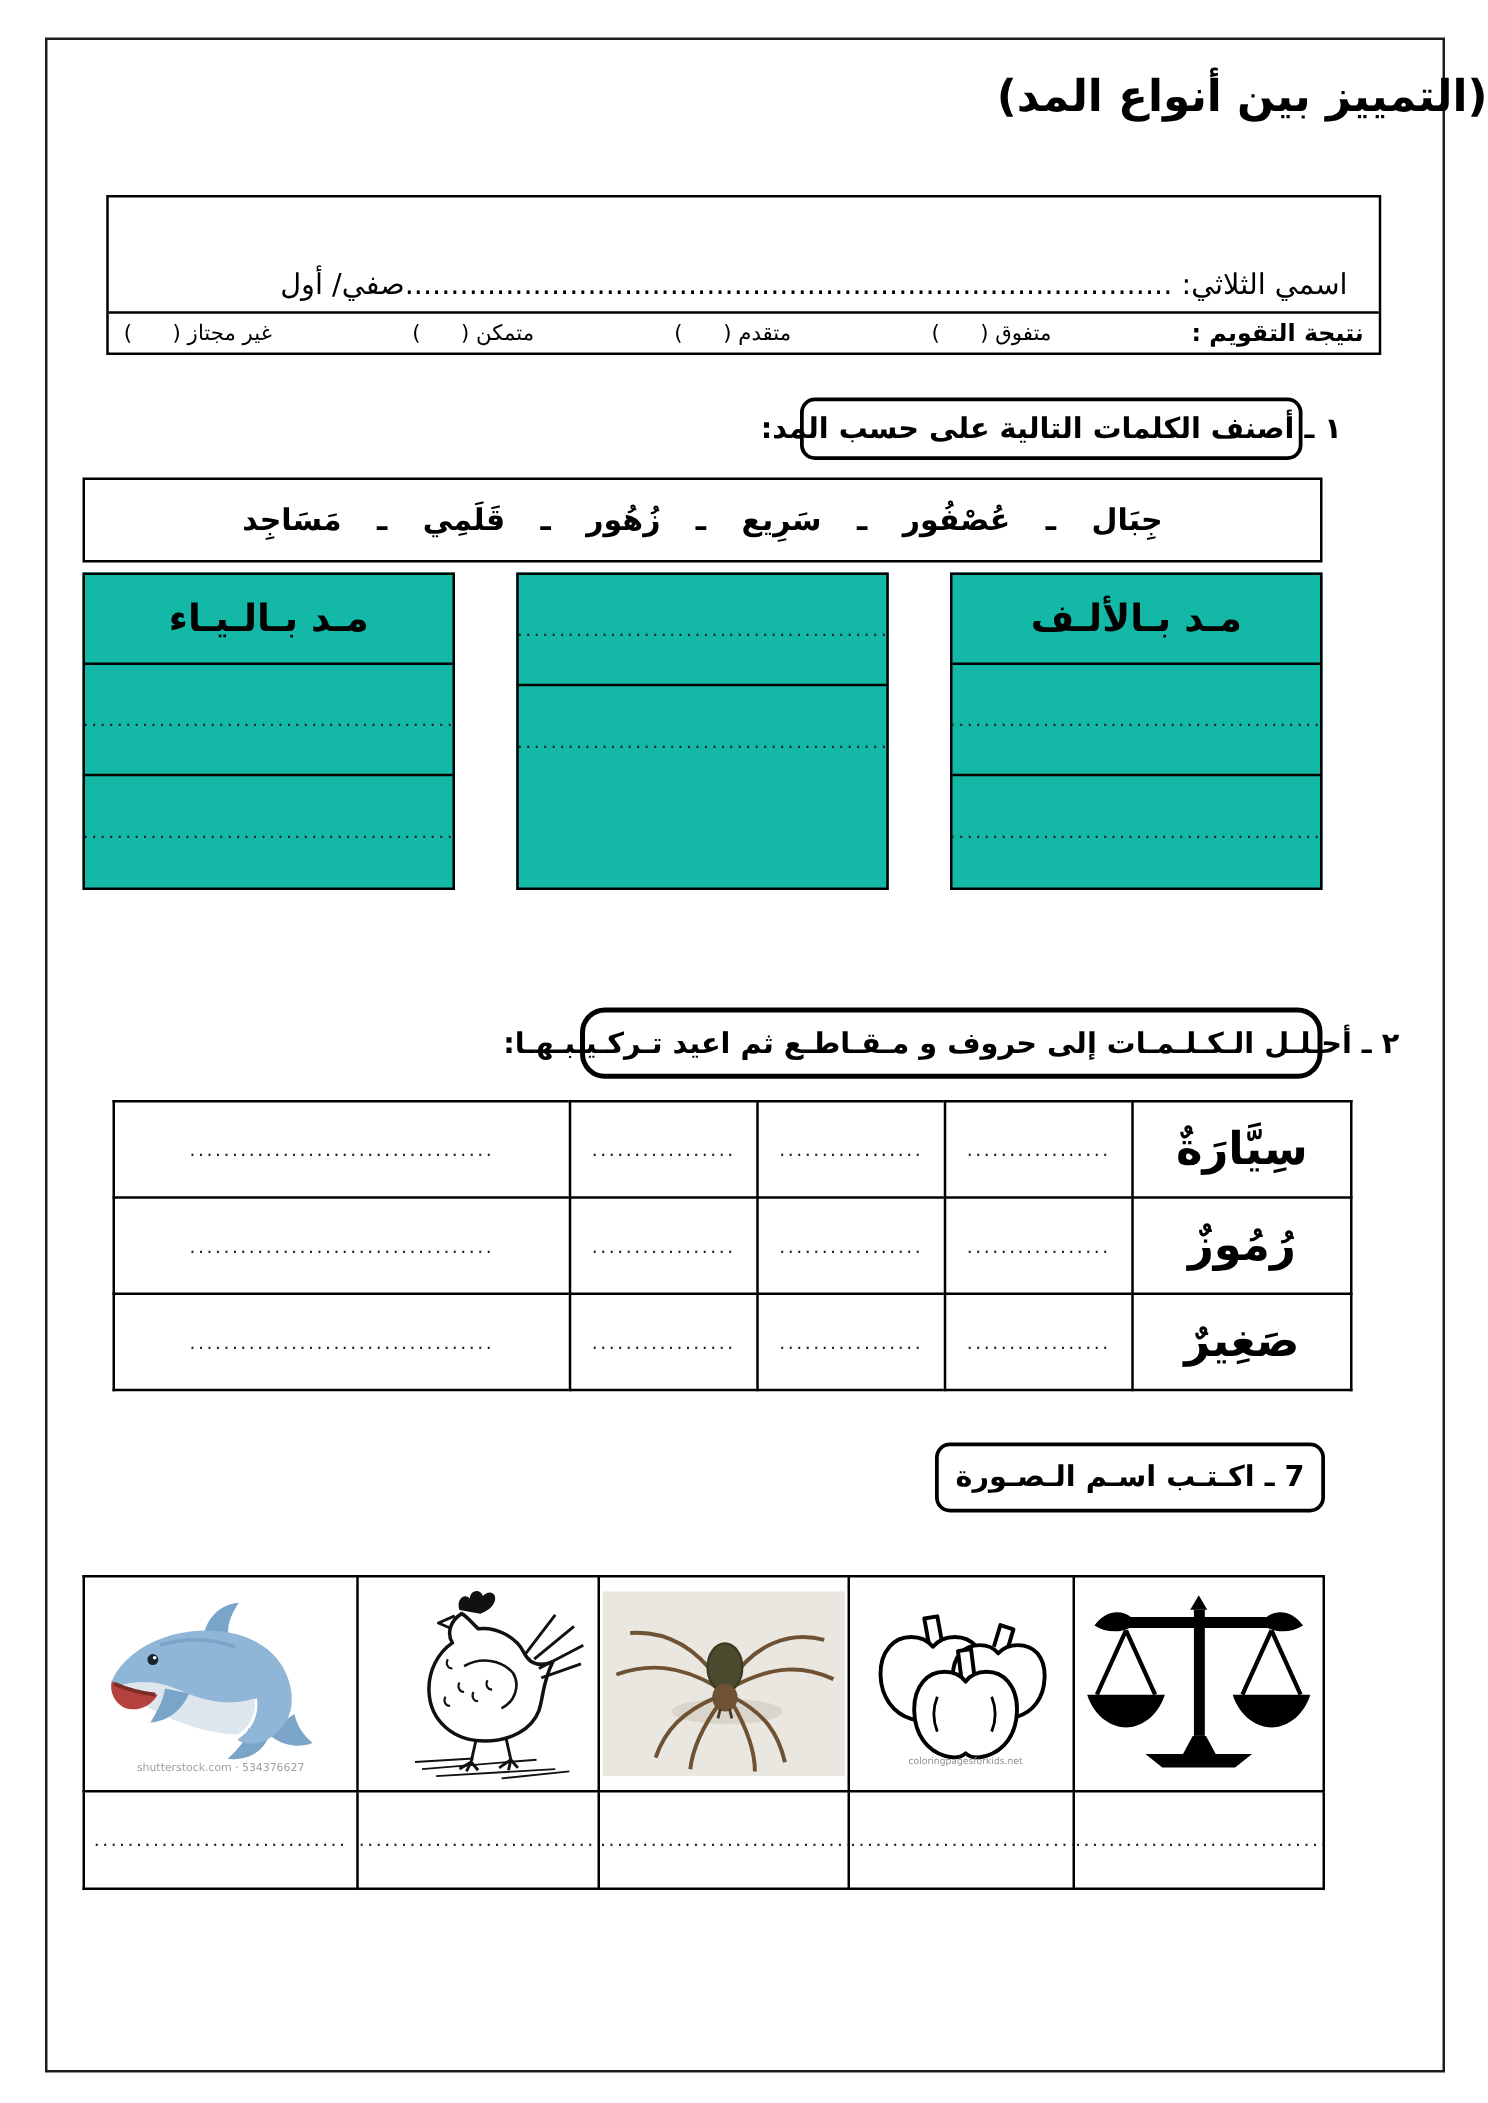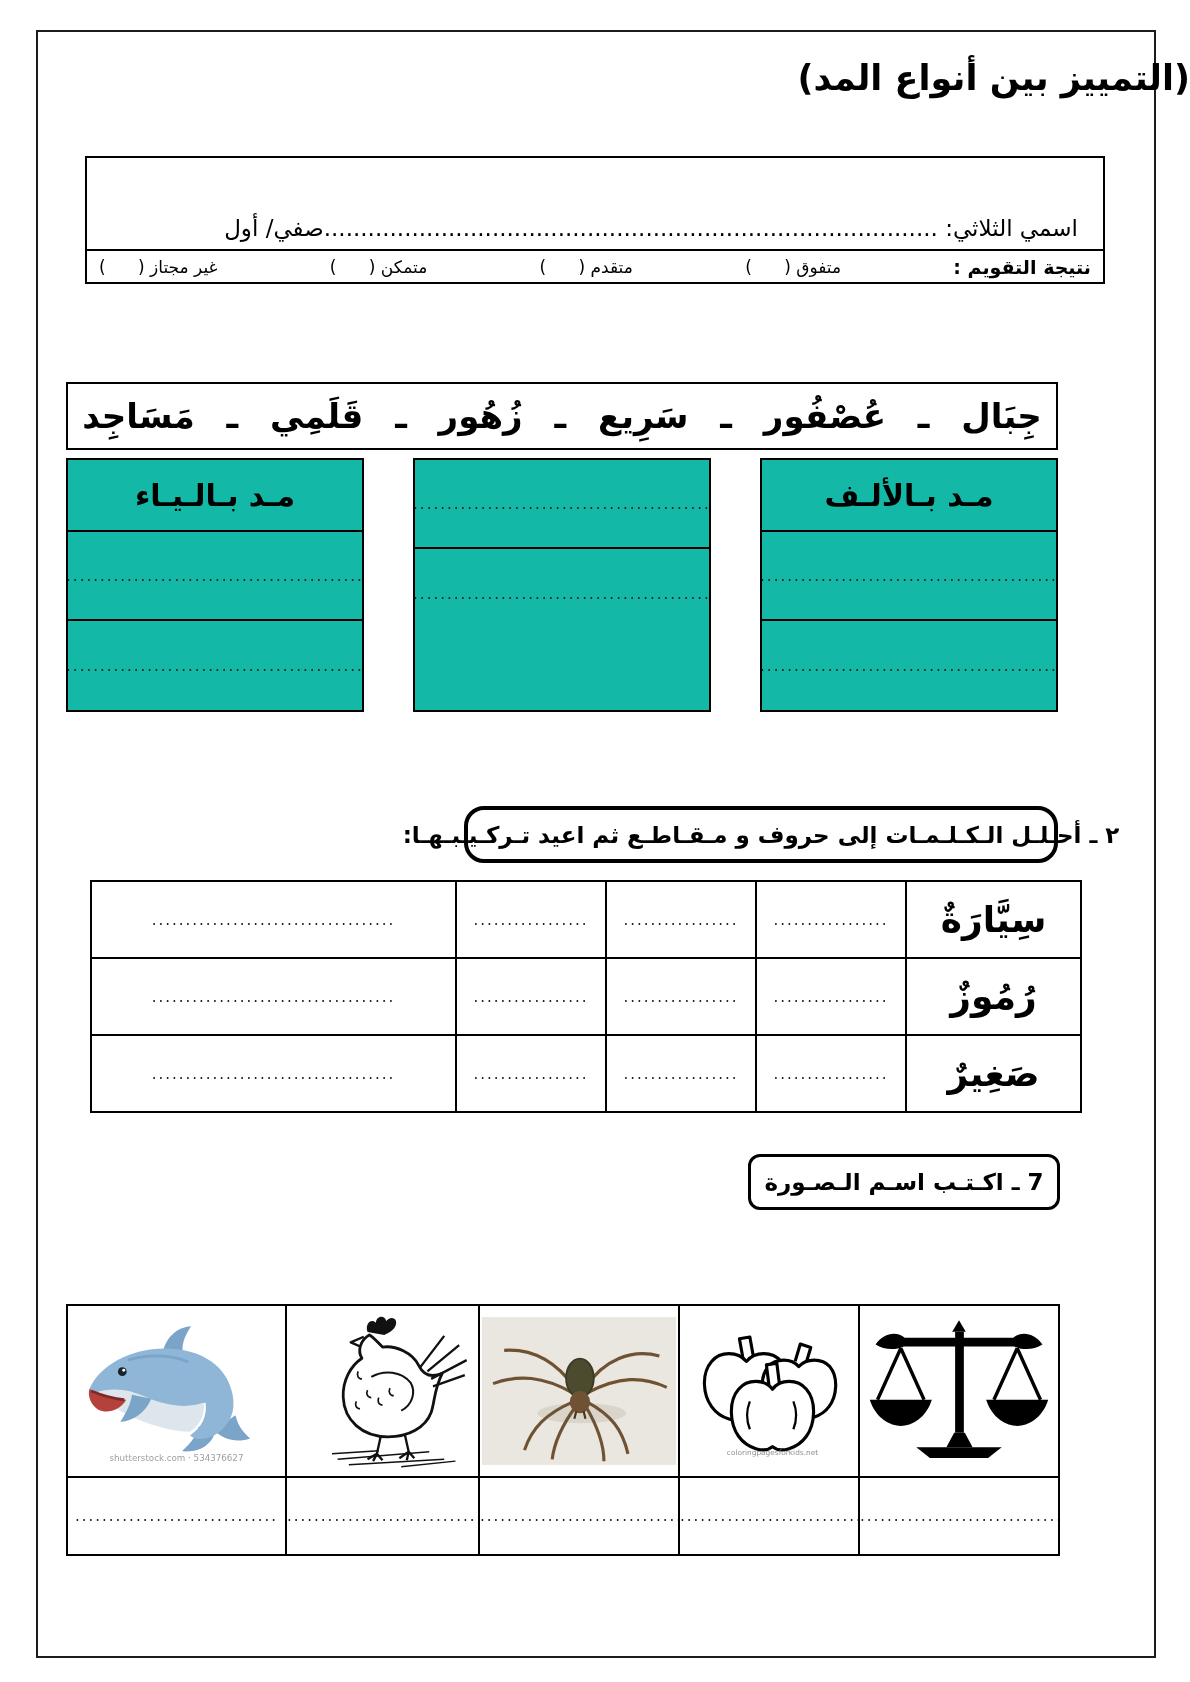--- a/index.html
+++ b/index.html
@@ -20,42 +20,42 @@
 
   .sec-head { position:absolute; border:3px solid #000; border-radius:12px; background:#fff;
               display:flex; align-items:center; justify-content:center; direction:rtl;
               font-weight:bold; font-size:23px; padding:0 10px; white-space:nowrap; }
   .s1-head { left:640px; top:318px; width:402px; height:50px; }
   .s2-head { left:464px; top:806px; width:594px; height:57px; border-width:4px; border-radius:20px; }
   .s3-head { left:748px; top:1154px; width:312px; height:56px; }
 
   .word-bank { position:absolute; left:66px; top:382px; width:992px; height:68px;
                border:2px solid #000; display:flex; align-items:center; justify-content:center;
-               direction:rtl; font-size:34px; font-weight:bold; word-spacing:20px; }
+               direction:rtl; font-size:24px; font-weight:bold; word-spacing:20px; }
 
   
   .classify-row { position:absolute; left:66px; top:458px; width:992px;
                   display:flex; direction:rtl; justify-content:space-between; }
   .ct { width:298px; border:2px solid #000; background:#14b8a6; }
   .ct-header { height:72px; border-bottom:2px solid #000; display:flex; align-items:center;
                justify-content:center; font-size:30px; font-weight:bold; direction:rtl; }
   .ct-row { height:89px; display:flex; align-items:center; justify-content:center;
             font-size:15px; letter-spacing:2px; color:#222; overflow:hidden; }
   .ct-row.mid { border-bottom:2px solid #000; }
 
   
   table.s2 { position:absolute; left:90px; top:880px; width:990px; border-collapse:collapse;
              direction:rtl; table-layout:fixed; }
   table.s2 td { border:2px solid #000; height:77px; text-align:center; vertical-align:middle;
                 overflow:hidden; }
   td.word-cell { font-size:36px; font-weight:bold; }
   td.dots-cell { font-size:15px; letter-spacing:2px; color:#222; }
 
   
-  table.imgs { position:absolute; left:66px; top:1304px; width:992px; border-collapse:collapse;
+  table.imgs { position:absolute; left:66px; top:1260px; width:992px; border-collapse:collapse;
                direction:ltr; table-layout:fixed;padding-left:20px; }
   table.imgs td { border:2px solid #000; text-align:center; vertical-align:middle; overflow:hidden; }
   table.imgs td.img-cell { height:172px; padding:2px; background:#fff; }
   table.imgs td.ans-cell { height:78px; font-size:15px; letter-spacing:2px; color:#222; }
   .img-cell svg { width:100%; height:100%; display:block; }
 </style>
 </head>
 <body>
 
 <div class="page">
@@ -67,20 +67,21 @@
     <div class="info-name">اسمي الثلاثي: ....................................................................................صفي/ أول</div>
     <div class="info-eval">
       <span class="lbl">نتيجة التقويم :</span>
       <span>متفوق (&nbsp;&nbsp;&nbsp;&nbsp;&nbsp;&nbsp;)</span>
       <span>متقدم (&nbsp;&nbsp;&nbsp;&nbsp;&nbsp;&nbsp;)</span>
       <span>متمكن (&nbsp;&nbsp;&nbsp;&nbsp;&nbsp;&nbsp;)</span>
       <span>غير مجتاز (&nbsp;&nbsp;&nbsp;&nbsp;&nbsp;&nbsp;)</span>
     </div>
   </div>
 
+  <div class="sec-head s1-head">١ ـ أصنف الكلمات التالية على حسب المد:</div>
 
   <div class="word-bank">جِبَال ـ عُصْفُور ـ سَرِيع ـ زُهُور ـ قَلَمِي ـ مَسَاجِد</div>
 
   <div class="classify-row">
     <div class="ct">
       <div class="ct-header">مـد بـالألـف</div>
       <div class="ct-row mid">............................................</div>
       <div class="ct-row">............................................</div>
     </div>
     <div class="ct">

